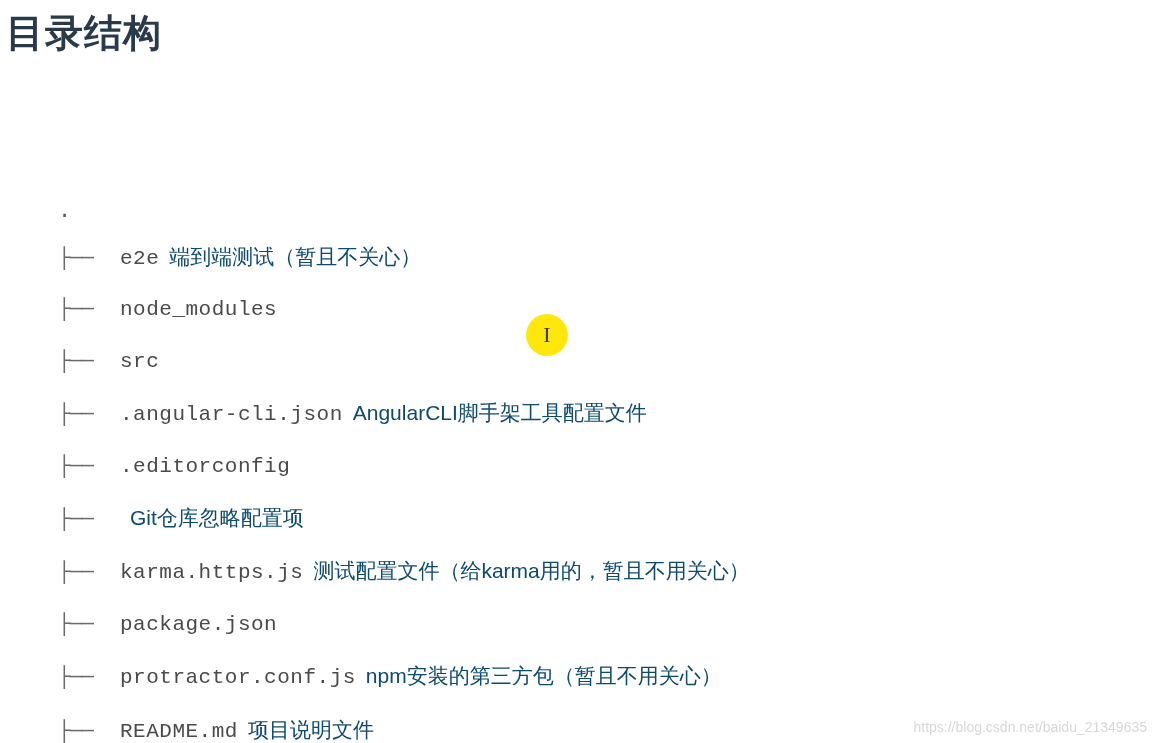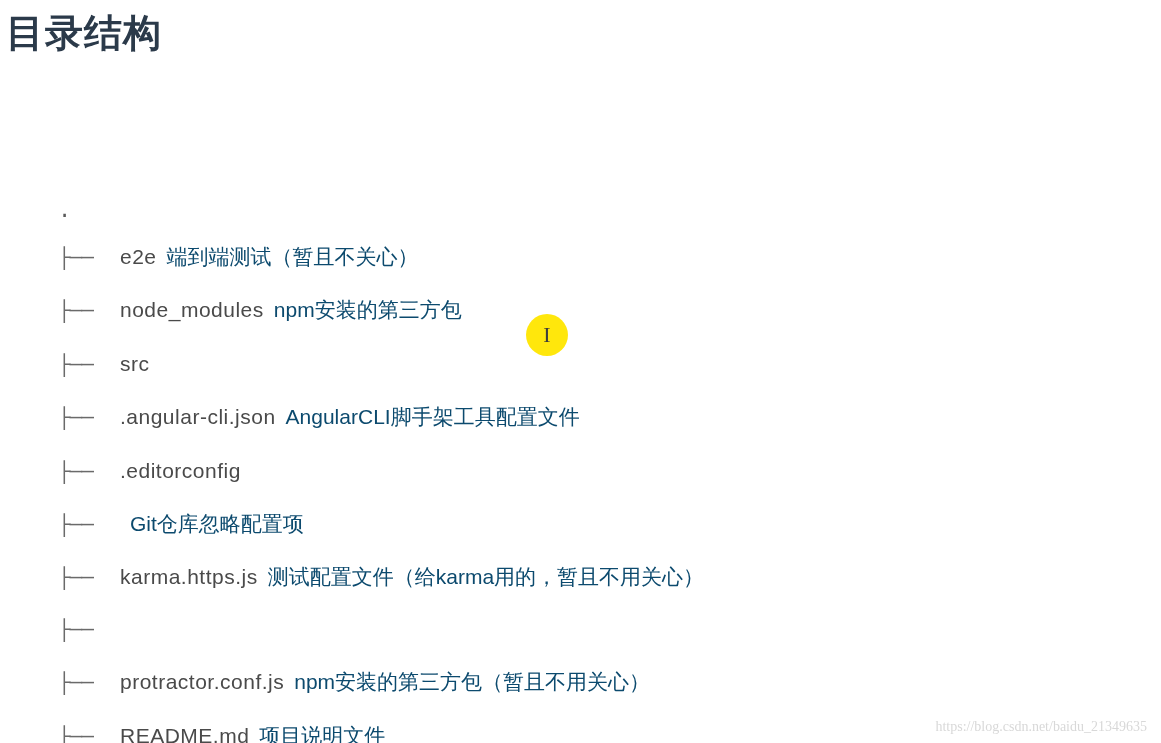--- a/index.html
+++ b/index.html
@@ -42,21 +42,21 @@
     }
     .tree-branch {
       font-family: "Courier New", Consolas, monospace;
       color: #6a6a6a;
       font-size: 21px;
       width: 62px;
       flex-shrink: 0;
       letter-spacing: -1px;
     }
     .tree-name {
-      font-family: Liberation Sans, sans-serif;
+      font-family: Liberation Mono, monospace;
       color: #4a4a4a;
       font-size: 21px;
       letter-spacing: 0.5px;
     }
     .tree-desc {
       color: #0c4a6e;
       font-size: 21px;
       margin-left: 10px;
     }
     .cursor-highlight {
@@ -79,41 +79,40 @@
       font-size: 22px;
       color: #333;
       font-weight: 400;
     }
     .watermark {
       position: absolute;
       bottom: 8px;
       right: 14px;
       font-size: 14px;
       color: #d8d8d8;
-      font-family: Liberation Serif, serif;
+      font-family: Liberation Sans, sans-serif;
     }
   </style>
 </head>
 <body>
 
 <h1 class="heading">目录结构</h1>
 
 <div class="tree-container">
   <div class="tree-root">.</div>
 
   <div class="tree-row">
     <span class="tree-branch">├──</span>
     <span class="tree-name">e2e</span>
     <span class="tree-desc">端到端测试（暂且不关心）</span>
   </div>
 
   <div class="tree-row">
     <span class="tree-branch">├──</span>
     <span class="tree-name">node_modules</span>
-    <span class="tree-desc">npm安装的第三方包</span>
   </div>
 
   <div class="tree-row">
     <span class="tree-branch">├──</span>
     <span class="tree-name">src</span>
   </div>
 
   <div class="tree-row">
     <span class="tree-branch">├──</span>
     <span class="tree-name">.angular-cli.json</span>
@@ -131,20 +130,21 @@
   </div>
 
   <div class="tree-row">
     <span class="tree-branch">├──</span>
     <span class="tree-name">karma.https.js</span>
     <span class="tree-desc">测试配置文件（给karma用的，暂且不用关心）</span>
   </div>
 
   <div class="tree-row">
     <span class="tree-branch">├──</span>
+    <span class="tree-name">package.json</span>
   </div>
 
   <div class="tree-row">
     <span class="tree-branch">├──</span>
     <span class="tree-name">protractor.conf.js</span>
     <span class="tree-desc">npm安装的第三方包（暂且不用关心）</span>
   </div>
 
   <div class="tree-row">
     <span class="tree-branch">├──</span>

